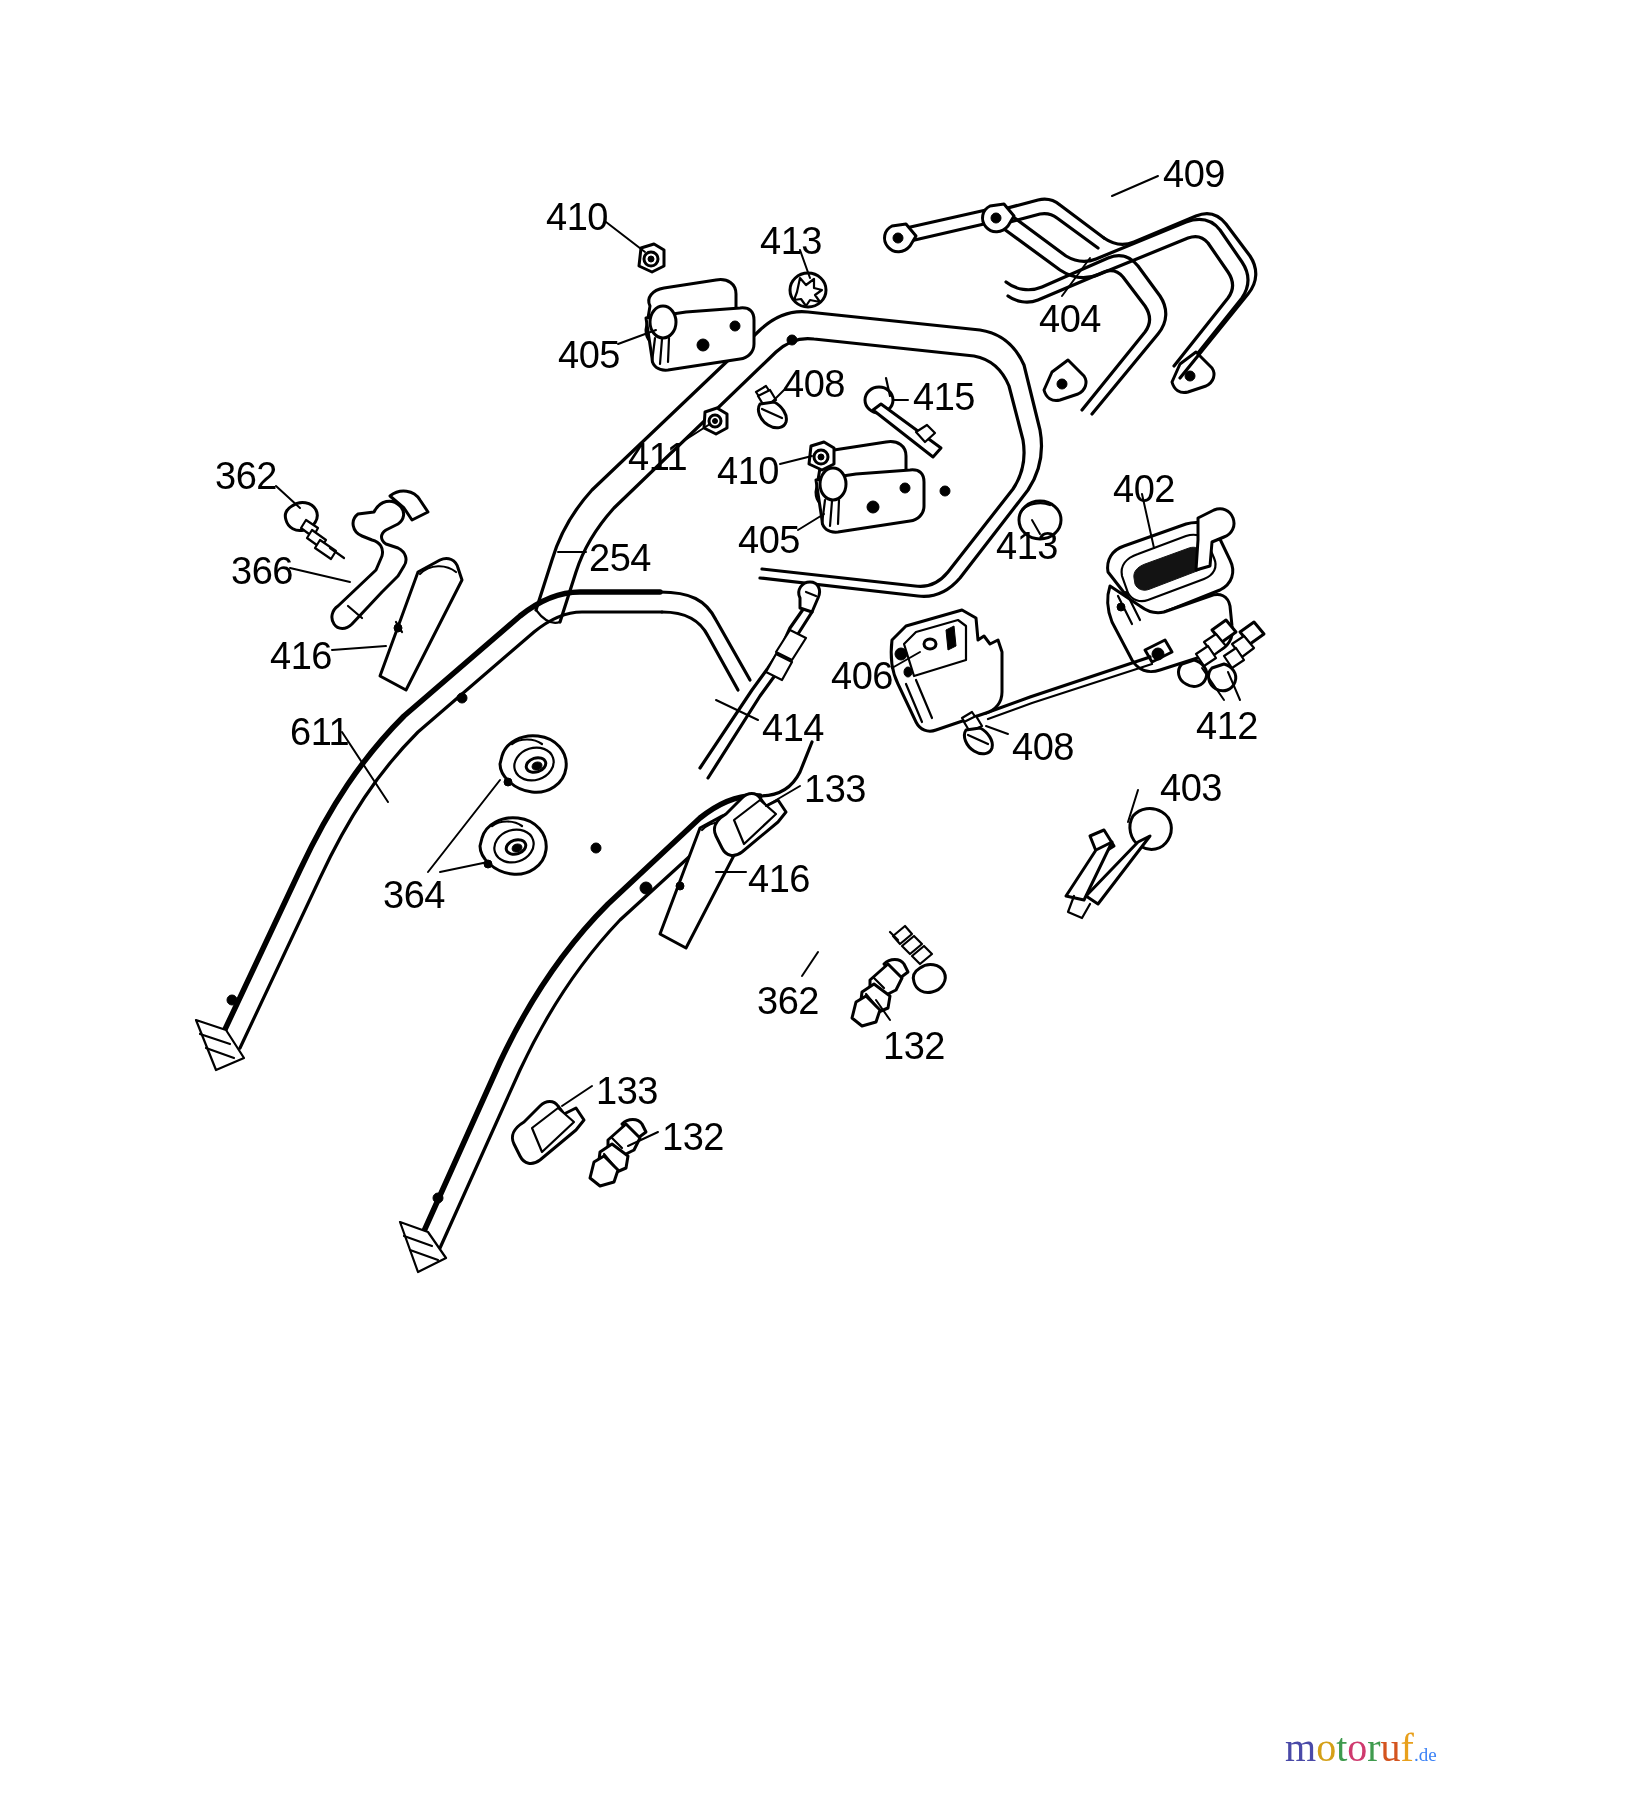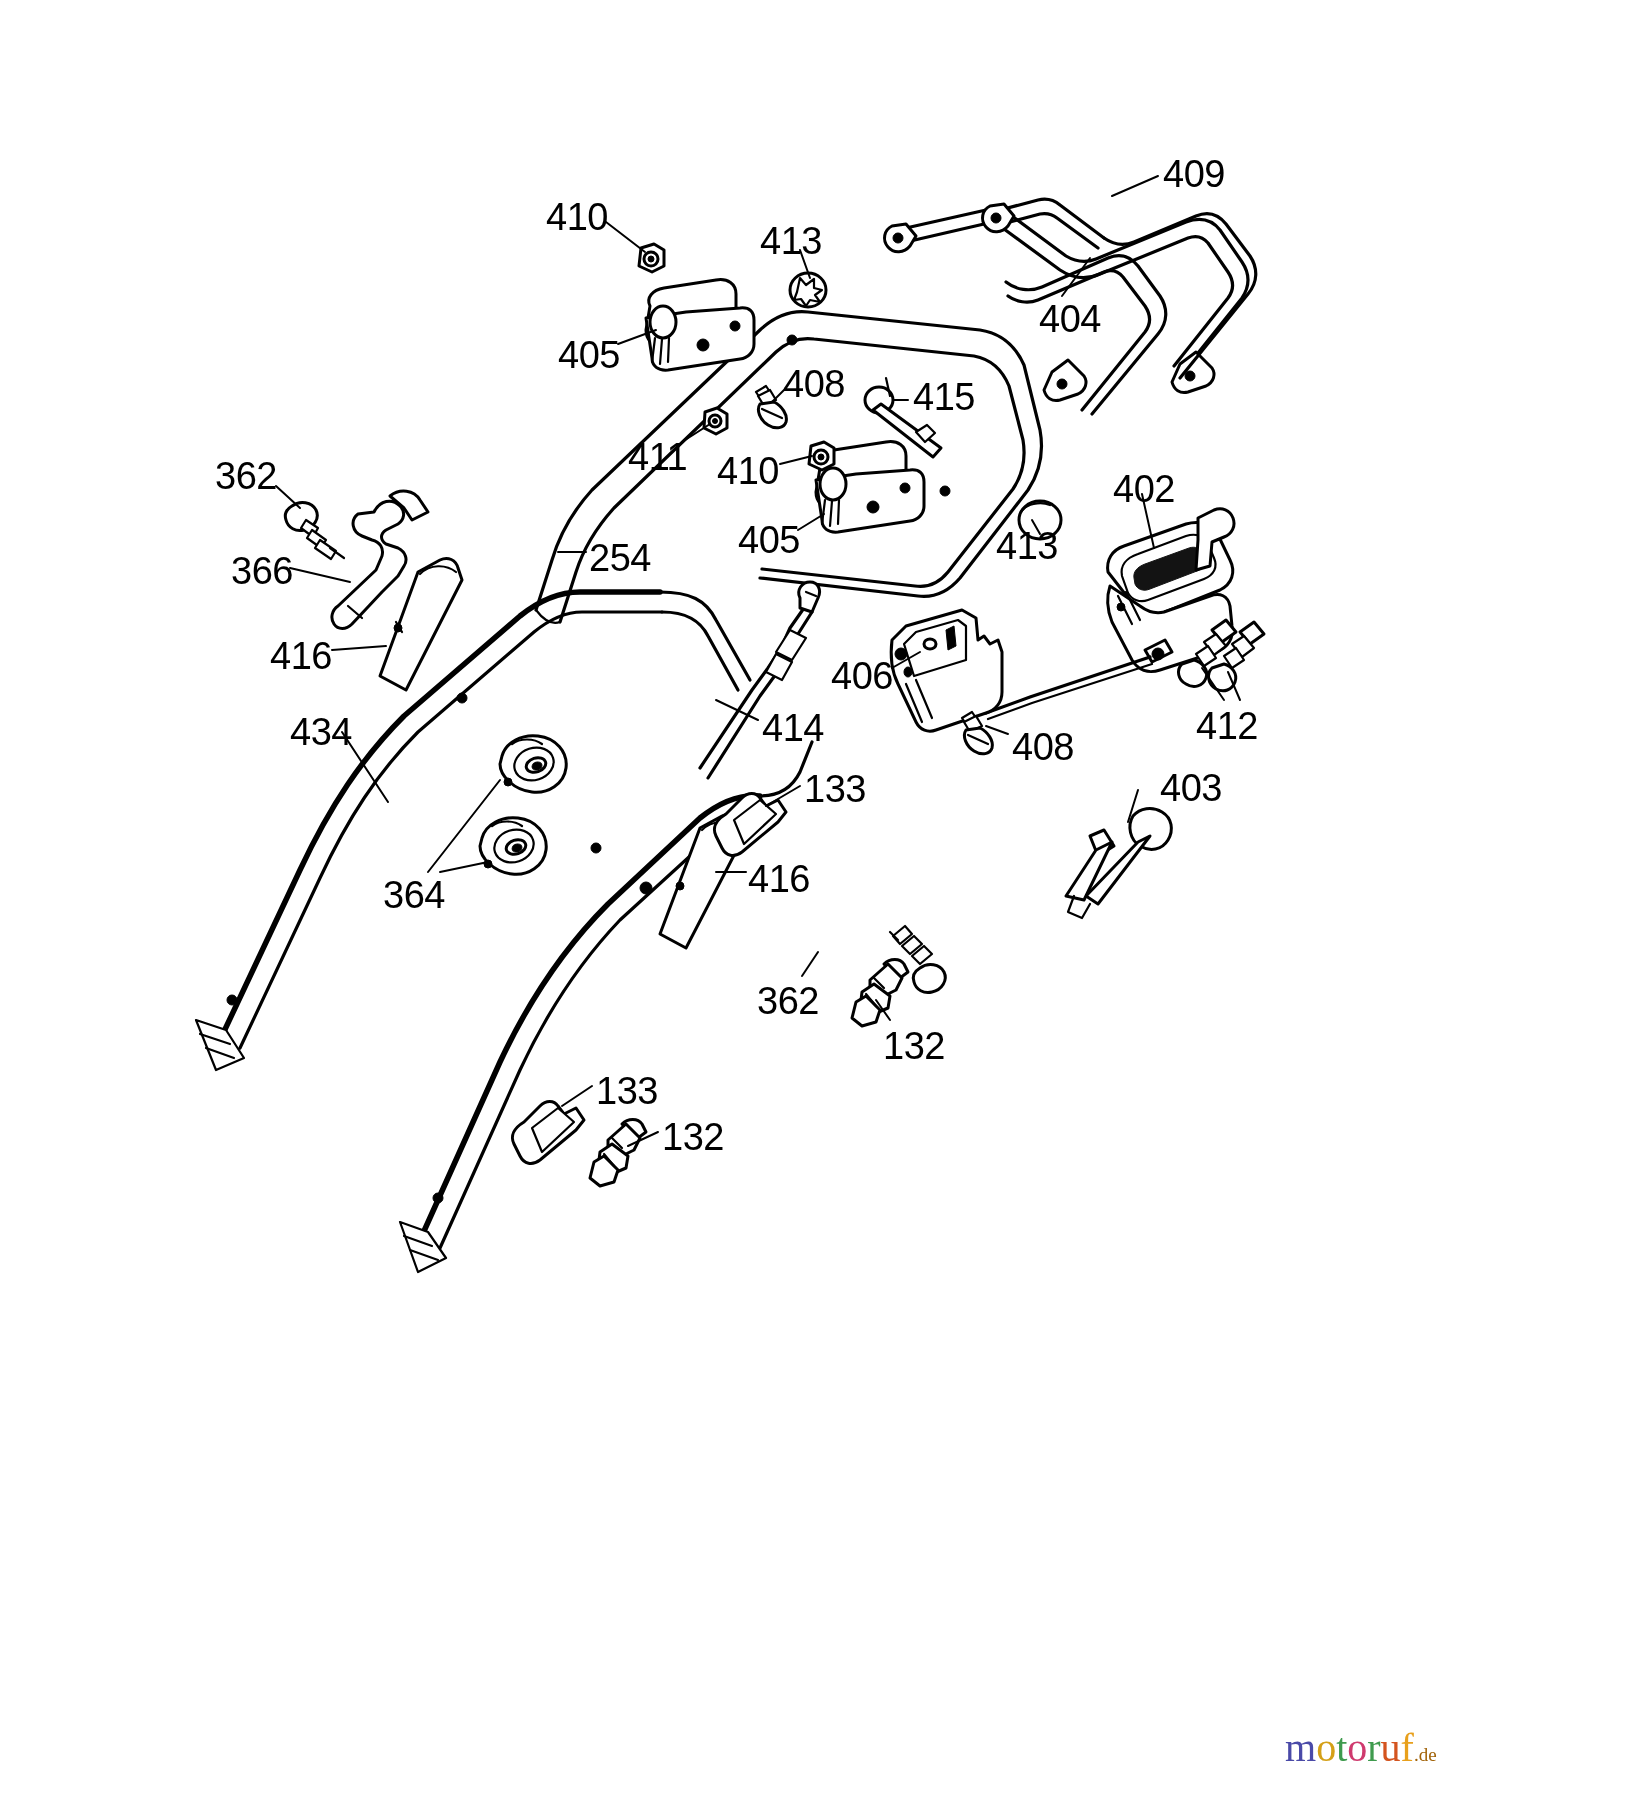--- a/index.html
+++ b/index.html
@@ -42,21 +42,21 @@
     top: 1728px;
     font-family: "Liberation Serif", serif;
     font-size: 40px;
     line-height: 1;
     white-space: nowrap;
     user-select: none;
   }
   .wm span { display: inline; }
   .wm .sfx {
     font-size: 19px;
-    color: #a16207;
+    color: #3b82f6;
     vertical-align: baseline;
   }
 </style>
 </head>
 <body>
 
 <div id="stage">
 
   <svg id="drawing" viewBox="0 0 1645 1800" xmlns="http://www.w3.org/2000/svg">
     <defs>
@@ -587,21 +587,21 @@
   <div class="callout" style="left:717px; top:452px;">410</div>
   <div class="callout" style="left:215px; top:457px;">362</div>
   <div class="callout" style="left:1113px; top:470px;">402</div>
   <div class="callout" style="left:738px; top:521px;">405</div>
   <div class="callout" style="left:996px; top:527px;">413</div>
   <div class="callout" style="left:589px; top:539px;">254</div>
   <div class="callout" style="left:231px; top:552px;">366</div>
   <div class="callout" style="left:270px; top:637px;">416</div>
   <div class="callout" style="left:831px; top:657px;">406</div>
   <div class="callout" style="left:1196px; top:707px;">412</div>
-  <div class="callout" style="left:290px; top:713px;">434</div>
+  <div class="callout" style="left:290px; top:713px;">611</div>
   <div class="callout" style="left:762px; top:709px;">414</div>
   <div class="callout" style="left:1012px; top:728px;">408</div>
   <div class="callout" style="left:1160px; top:769px;">403</div>
   <div class="callout" style="left:804px; top:770px;">133</div>
   <div class="callout" style="left:748px; top:860px;">416</div>
   <div class="callout" style="left:383px; top:876px;">364</div>
   <div class="callout" style="left:757px; top:982px;">362</div>
   <div class="callout" style="left:883px; top:1027px;">132</div>
   <div class="callout" style="left:596px; top:1072px;">133</div>
   <div class="callout" style="left:662px; top:1118px;">132</div>

